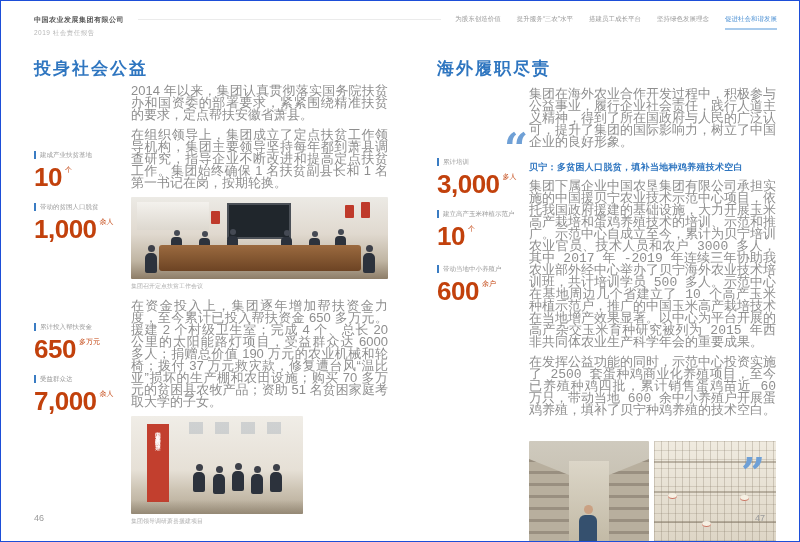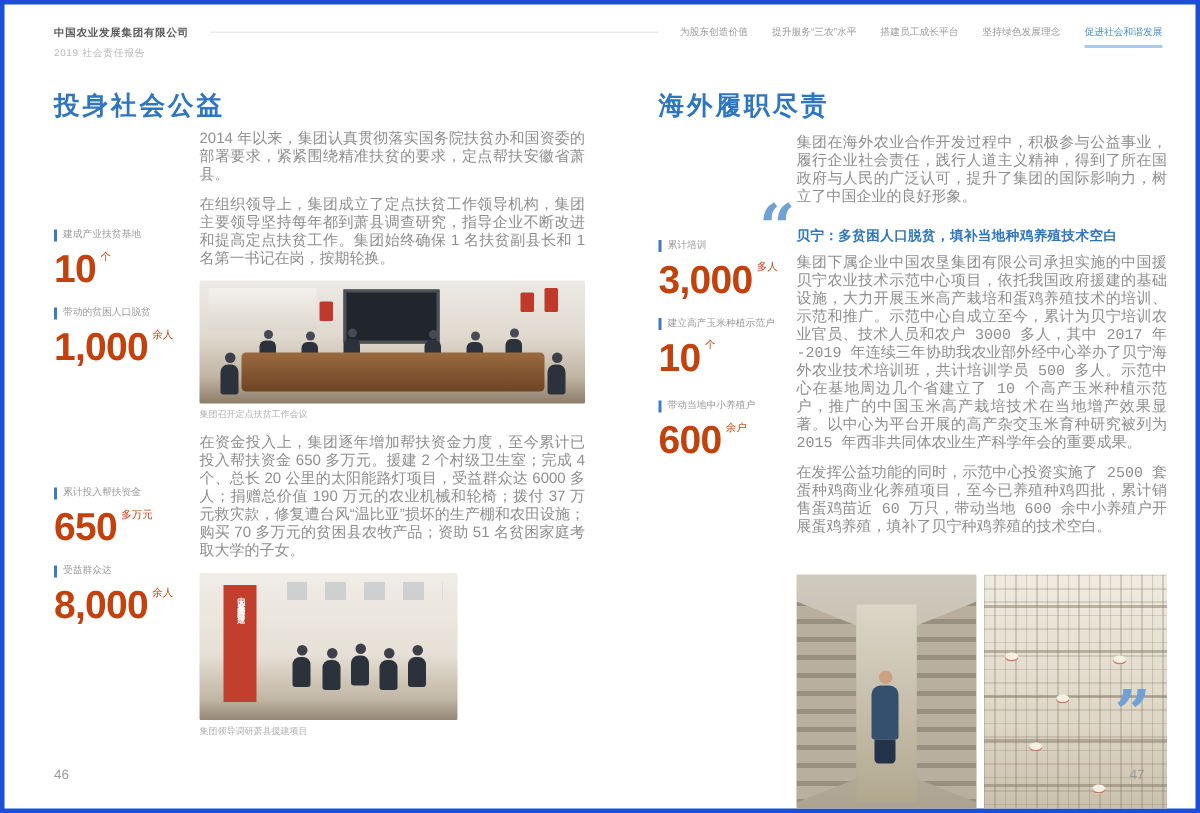--- a/index.html
+++ b/index.html
@@ -1,19 +1,19 @@
 <!DOCTYPE html>
 <html><head>
 <meta charset="utf-8">
 <style>
   * { margin:0; padding:0; box-sizing:border-box; }
   html,body { background:#fff; }
   .sheet {
     position:relative; width:800px; height:542px; background:#fff;
-    border:3px solid #1d4ed8; overflow:hidden;
+    border:1px solid #1d4ed8; overflow:hidden;
     font-family:"Liberation Sans", sans-serif; color:#8e8e8e;
   }
   
   .doc-header { position:absolute; top:14px; left:33px; right:22px; display:flex; align-items:flex-start; }
   .company-name { font-size:7px; font-weight:bold; color:#5a5a5a; letter-spacing:.5px; }
   .report-name  { font-size:6.5px; color:#b7b7b7; margin-top:4px; letter-spacing:.5px; }
   .header-rule  { flex:1; height:1px; background:#ebebeb; margin:4px 14px 0; }
   .nav { display:flex; gap:16px; font-size:6.5px; color:#9b9b9b; white-space:nowrap; }
   .nav-item { padding-bottom:4px; cursor:pointer; }
   .nav-item.active { color:#4a8fd3; border-bottom:2px solid #a9cbec; }
@@ -28,21 +28,21 @@
   #stats-r-a { left:436px; top:157px;text-align:center; }
   #stats-r-b { left:436px; top:264px; }
   .stat-label { display:flex; gap:4px; font-size:6.5px; color:#9a9a9a; line-height:8px; }
   .stat-bar   { width:2px; height:8px; background:#3a7cc3; flex:none; }
   .stat-value { display:flex; font-size:26px; color:#c2410c; font-weight:600; line-height:1; margin-top:5px; letter-spacing:-.5px; }
   .stat-unit  { font-size:7px; font-weight:normal; margin-left:3px; margin-top:2px; letter-spacing:0; }
   
   .column { position:absolute; }
   #col-left  { left:130px; top:84px; width:257px; }
   #col-right { left:528px; top:88px; width:247px;font-family:Liberation Mono, monospace; }
-  .para { font-size:10px; line-height:12px; text-align:justify; color:#8e8e8e; margin-bottom:8px; word-break:break-all; }
+  .para { font-size:13px; line-height:12px; text-align:justify; color:#8e8e8e; margin-bottom:8px; word-break:break-all; }
   .caption { font-size:6px; color:#b0b0b0; margin:3px 0 0; }
   
   .quote-heading { font-size:9px; font-weight:bold; color:#2f76c0; margin:12px 0 7px; letter-spacing:.3px; }
   .quote-mark { position:absolute; font-family:"DejaVu Serif", serif; font-size:42px; font-weight:bold; color:#6fa0d6; line-height:1; z-index:5; }
   #quote-open  { left:503px; top:128px; }
   #quote-close { left:740px; top:452px; }
   
   .photo { position:relative; overflow:hidden; border-radius:1px; }
   #photo-meeting { width:257px; height:82px; margin-top:3px;
     background:linear-gradient(180deg,#eceae5 0%,#e0d9cf 45%,#c0b5a3 78%,#8d7d68 100%); }
@@ -147,21 +147,21 @@
           <span>650</span>
           <span class="stat-unit">多万元</span>
         </div>
     </div>
     <div>
       <div class="stat-label">
           <span class="stat-bar"></span>
           <span>受益群众达</span>
         </div>
       <div class="stat-value">
-          <span>8,000</span>
+          <span>7,000</span>
           <span class="stat-unit">余人</span>
         </div>
     </div>
   </div>
 
   <div class="column" id="col-left">
     <p class="para">2014 年以来，集团认真贯彻落实国务院扶贫办和国资委的部署要求，紧紧围绕精准扶贫的要求，定点帮扶安徽省萧县。</p>
     <p class="para">在组织领导上，集团成立了定点扶贫工作领导机构，集团主要领导坚持每年都到萧县调查研究，指导企业不断改进和提高定点扶贫工作。集团始终确保 1 名扶贫副县长和 1 名第一书记在岗，按期轮换。</p>
 
     <div class="photo" id="photo-meeting">

